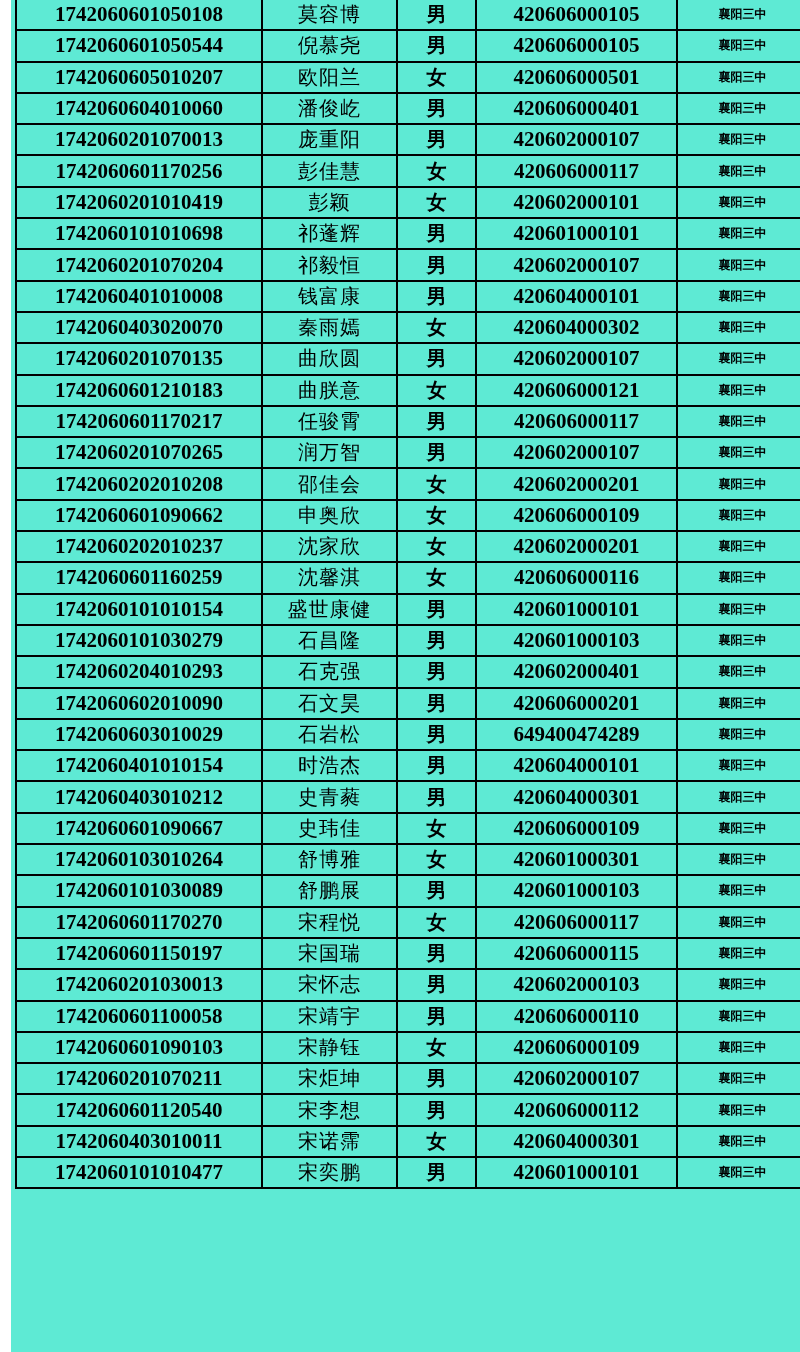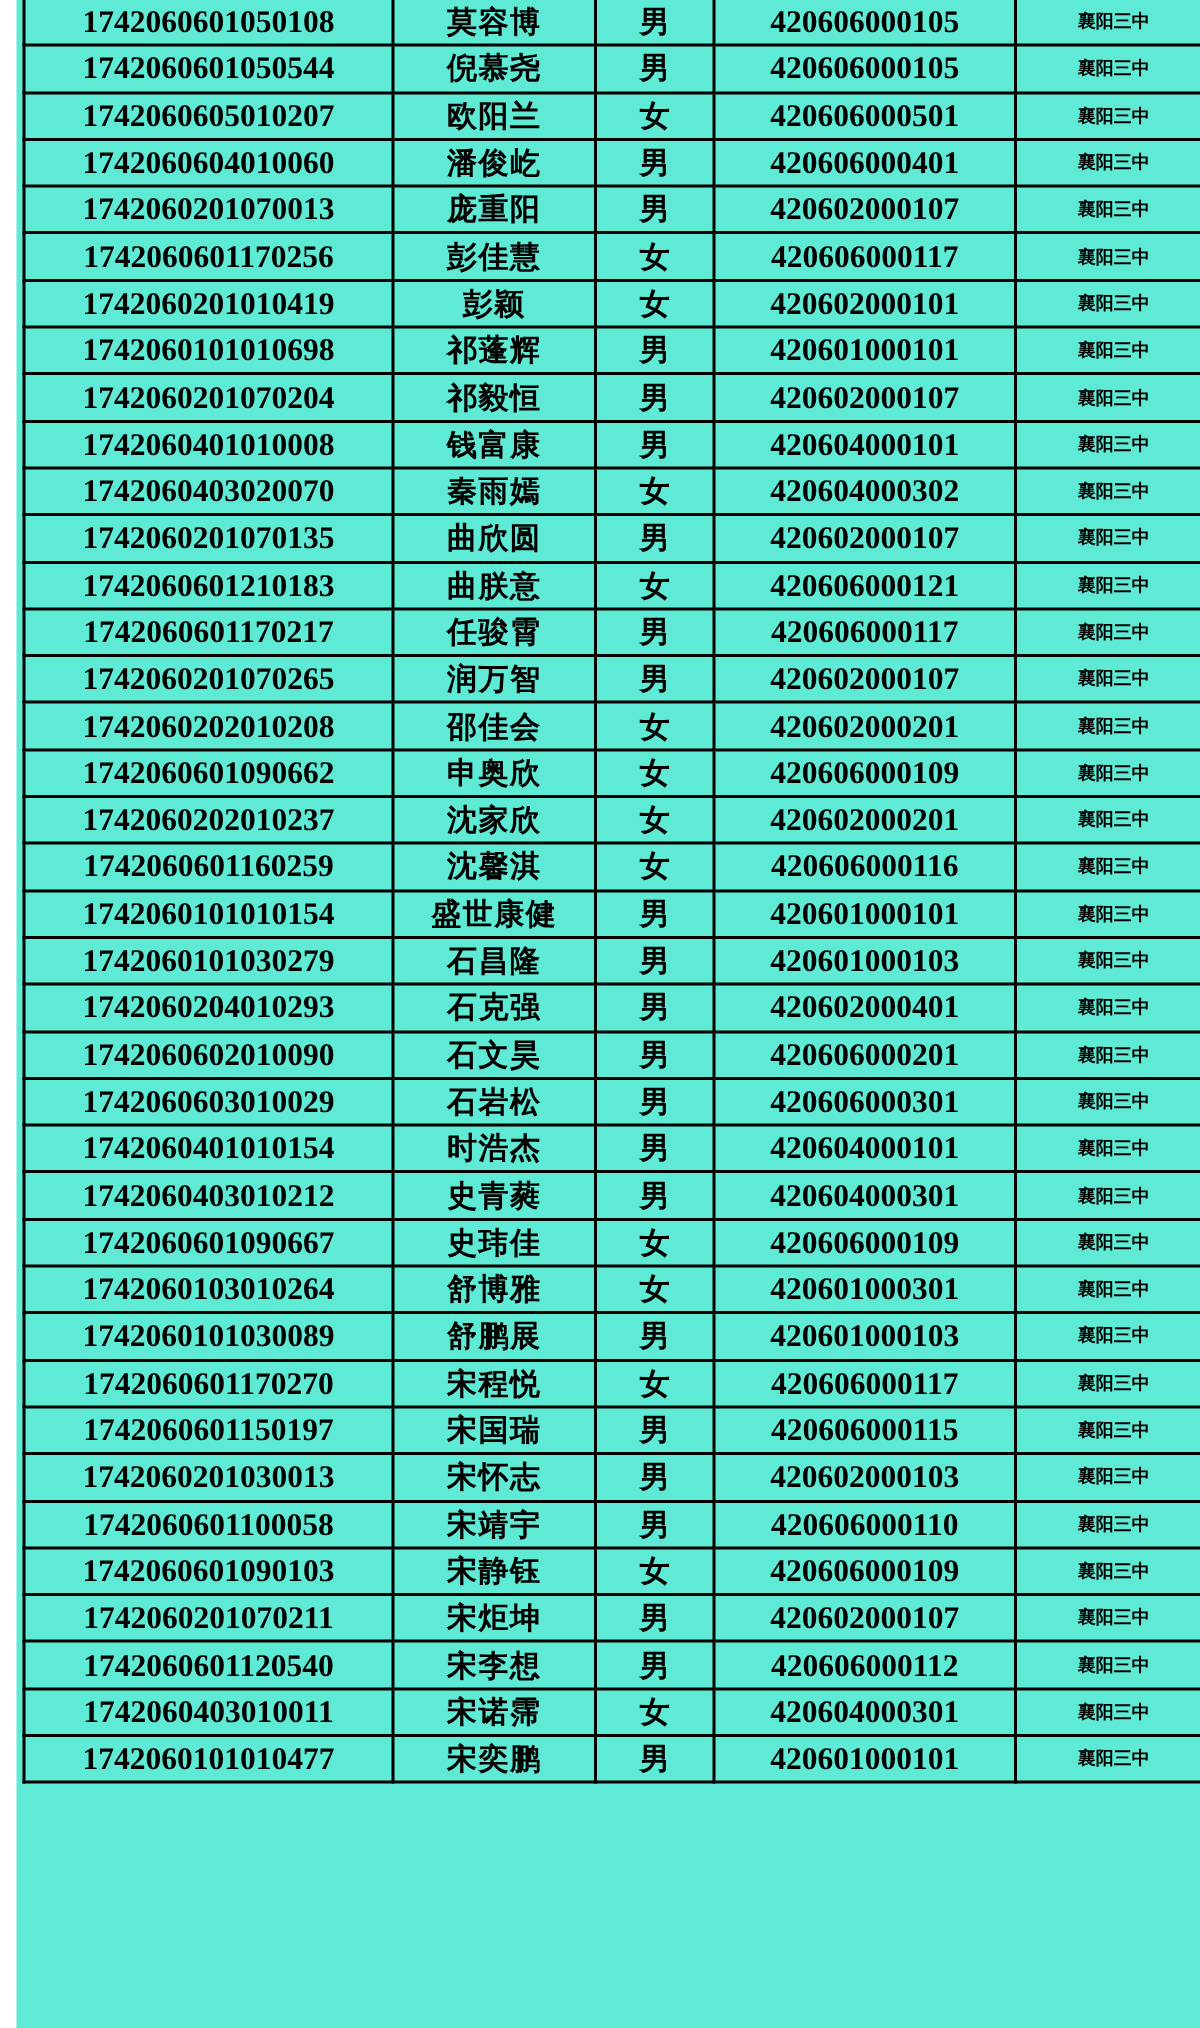--- a/index.html
+++ b/index.html
@@ -39,21 +39,21 @@
     font-weight: 700;
     font-size: 21px;
   }
   td.col-code {
     font-family: "Liberation Serif", serif;
     font-weight: 700;
     font-size: 21px;
     border-radius: 14px;
   }
   td.col-name {
-    font-weight: 700;
+    font-weight: 400;
     font-size: 20px;
     letter-spacing: 1px;
   }
   td.col-gender {
     font-weight: 700;
     font-size: 20px;
   }
   td.col-school {
     font-weight: 700;
     font-size: 12px;
@@ -230,21 +230,21 @@
           <td class="col-id">1742060602010090</td>
           <td class="col-name">石文昊</td>
           <td class="col-gender">男</td>
           <td class="col-code">420606000201</td>
           <td class="col-school">襄阳三中</td>
         </tr>
         <tr>
           <td class="col-id">1742060603010029</td>
           <td class="col-name">石岩松</td>
           <td class="col-gender">男</td>
-          <td class="col-code">420606000301</td>
+          <td class="col-code">649400474289</td>
           <td class="col-school">襄阳三中</td>
         </tr>
         <tr>
           <td class="col-id">1742060401010154</td>
           <td class="col-name">时浩杰</td>
           <td class="col-gender">男</td>
           <td class="col-code">420604000101</td>
           <td class="col-school">襄阳三中</td>
         </tr>
         <tr>

